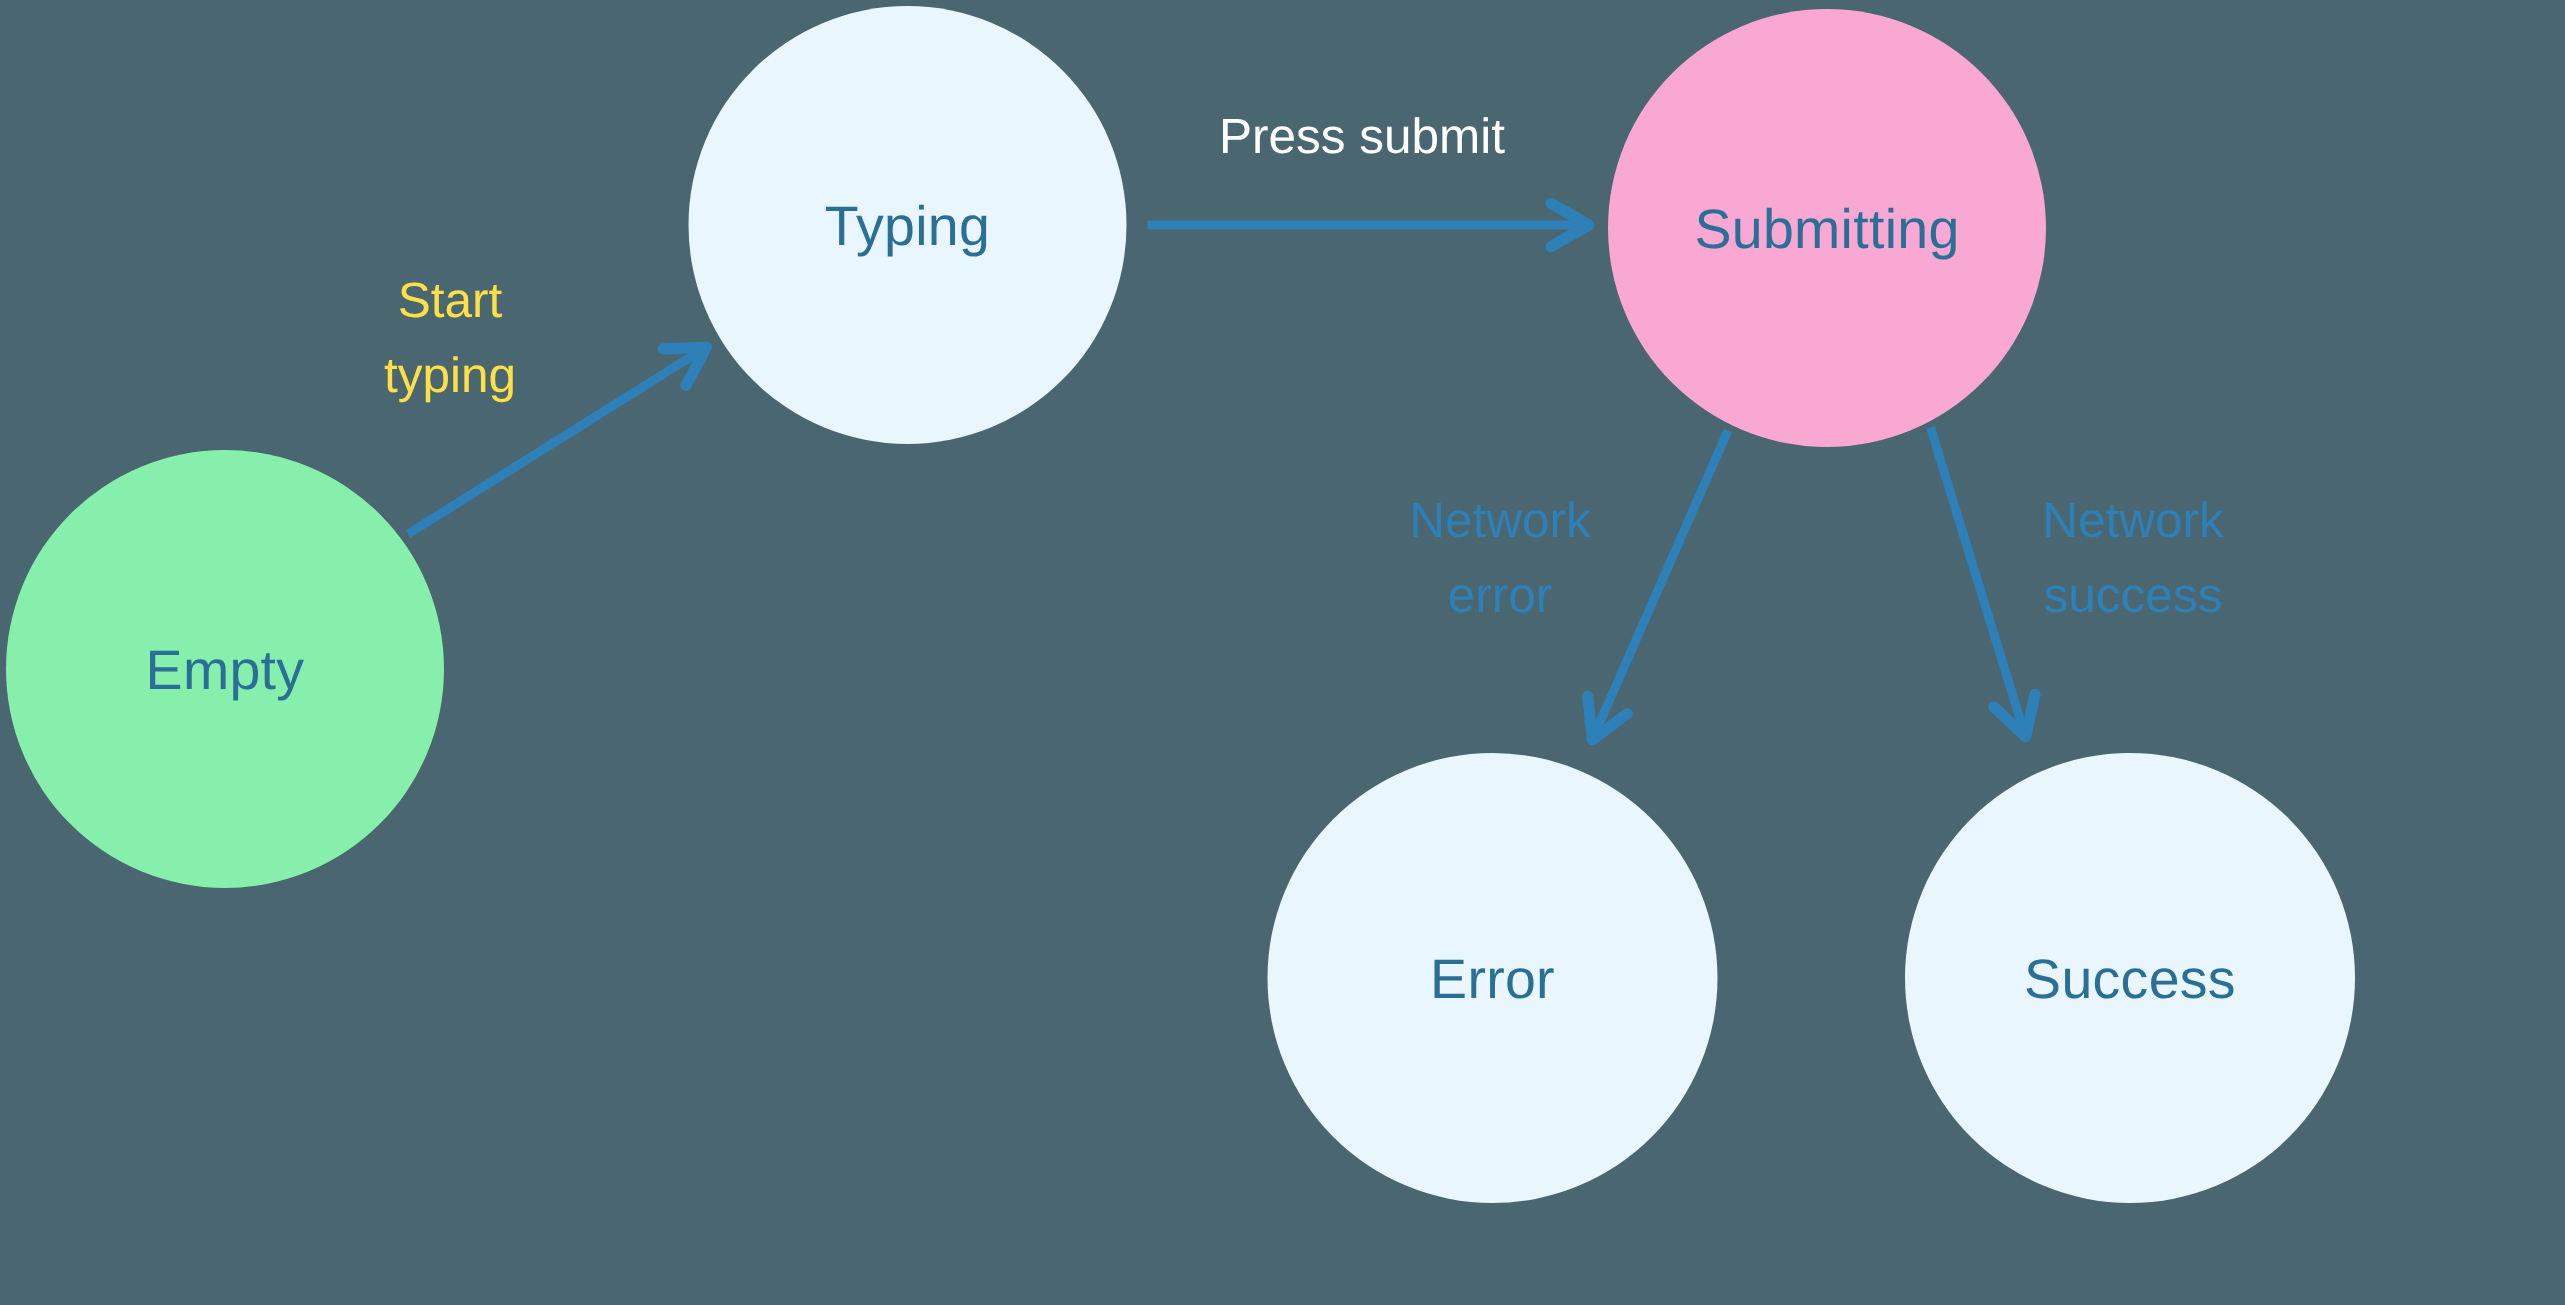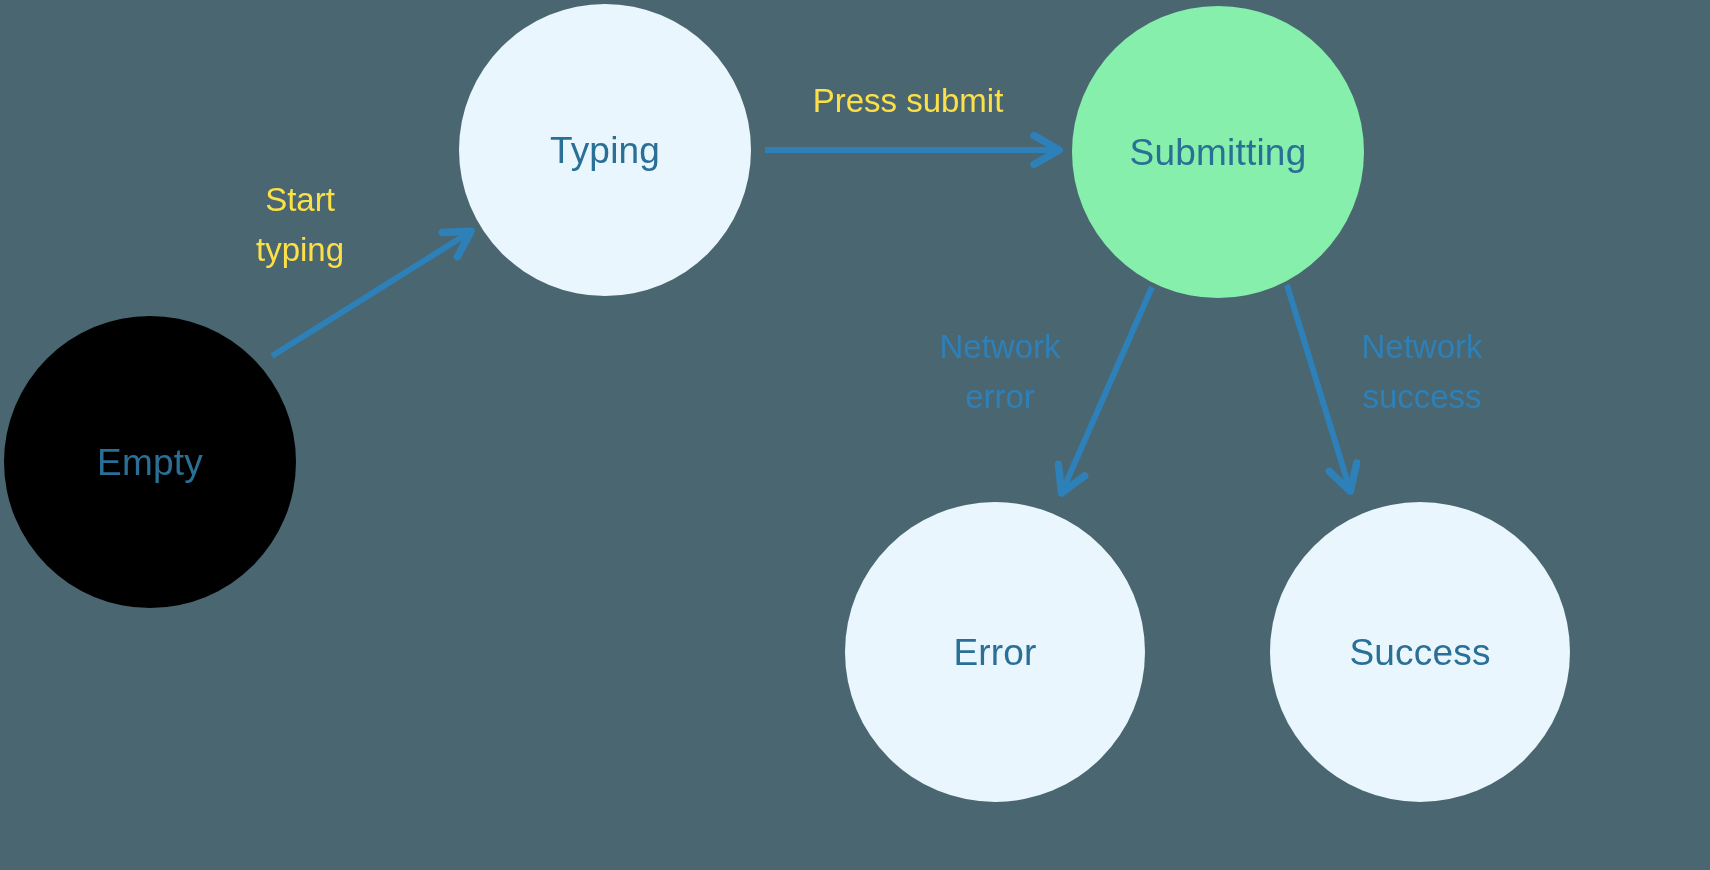--- a/index.html
+++ b/index.html
@@ -69,39 +69,39 @@
     </defs>
     <g id="edge-paths" stroke="#2d80b8" stroke-width="6" fill="none" stroke-linecap="butt" marker-end="url(#arrowhead)">
         <line x1="272" y1="356" x2="470" y2="232"></line>
         <line x1="765" y1="150" x2="1058" y2="150"></line>
         <line x1="1152" y1="287" x2="1062" y2="492"></line>
         <line x1="1287" y1="285" x2="1350" y2="490"></line>
       </g>
   </svg>
 
   <div id="node-layer">
-      <div class="node" style="left: 4px; top: 316px; width: 292px; height: 292px; background: #000000; text-align: right;">
+      <div class="node" style="left: 4px; top: 300px; width: 292px; height: 292px; background: #86efac; text-align: right;">
         <span class="node-label" style="color: rgb(42, 111, 150);">Empty</span>
       </div>
       <div class="node" style="left: 459px; top: 4px; width: 292px; height: 292px; background: rgb(233, 246, 253);">
         <span class="node-label" style="color: rgb(42, 111, 150);">Typing</span>
       </div>
-      <div class="node" style="left: 1072px; top: 6px; width: 292px; height: 292px; background: #86efac;">
+      <div class="node" style="left: 1072px; top: 6px; width: 292px; height: 292px; background: #f9a8d4;">
         <span class="node-label" style="color: rgb(42, 111, 150);">Submitting</span>
       </div>
       <div class="node" style="left: 845px; top: 502px; width: 300px; height: 300px; background: rgb(233, 246, 253);">
         <span class="node-label" style="color: rgb(42, 111, 150);">Error</span>
       </div>
       <div class="node" style="left: 1270px; top: 502px; width: 300px; height: 300px; background: rgb(233, 246, 253);">
         <span class="node-label" style="color: rgb(42, 111, 150);">Success</span>
       </div>
     </div>
   <div id="label-layer">
       <div class="edge-label" style="color: #fde047; left: 0px; top: 175px; width: 320px; transform: translateX(140px);">Start
 typing</div>
-      <div class="edge-label" style="color: #fde047; left: 0px; top: 76px; width: 320px; transform: translateX(748px);">Press submit</div>
+      <div class="edge-label" style="color: #ffffff; left: 0px; top: 66px; width: 320px; transform: translateX(748px);">Press submit</div>
       <div class="edge-label" style="color: rgb(45, 128, 184); left: 0px; top: 322px; width: 320px; transform: translateX(840px);">Network
 error</div>
       <div class="edge-label" style="color: rgb(45, 128, 184); left: 0px; top: 322px; width: 320px; transform: translateX(1262px);">Network
 success</div>
     </div>
 
 </div>
 
 </body></html>

